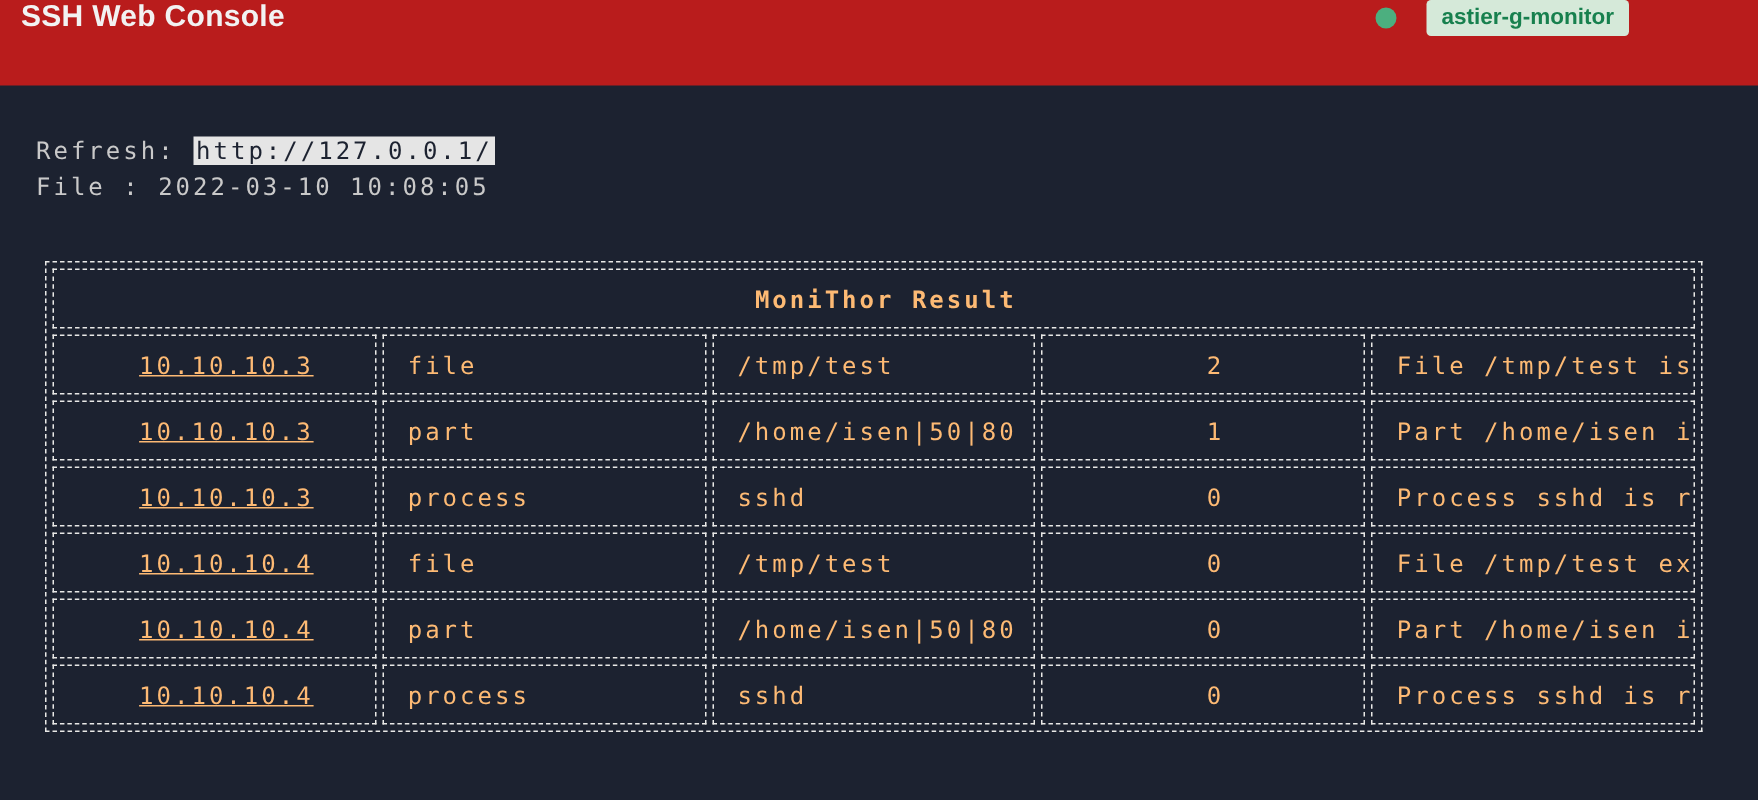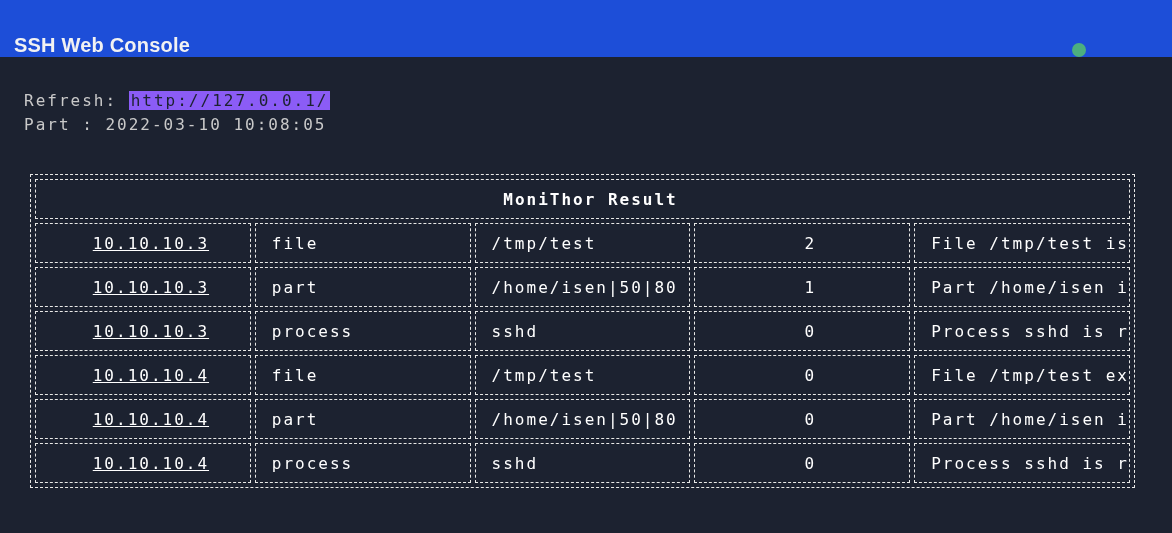--- a/index.html
+++ b/index.html
@@ -6,23 +6,23 @@
   html, body {
     width: 1172px; height: 533px;
     background: #1c2230;
     font-family: "DejaVu Sans Mono", monospace;
     overflow: hidden;
   }
 
   
   .header {
     height: 57px;
-    background: #1d4ed8;
+    background: #b91c1c;
     display: flex;
-    align-items: flex-end;
+    align-items: flex-start;
     padding: 0 0 0 14px;
   }
   .header-title {
     color: #f2f2f2;
     font-family: "Liberation Sans", sans-serif;
     font-weight: bold;
     font-size: 20px;
     letter-spacing: 0.2px;
   }
   .header-right {
@@ -50,38 +50,38 @@
 
   
   .info {
     margin: 32px 0 0 24px;
     color: #c9c9c9;
     font-size: 16px;
     letter-spacing: 2px;
     line-height: 24px;
   }
   .refresh-url {
-    background: #8b5cf6;
+    background: #e5e5e5;
     color: #1c2230;
     text-decoration: none;
     padding: 0 2px;
   }
 
   
   .monitor-table {
     margin: 37px 0 0 30px;
     width: 1105px;
     border: 1px dashed #e9e9e7;
     border-collapse: separate;
     border-spacing: 4px;
     table-layout: fixed;
   }
   .monitor-table td {
     border: 1px dashed #e9e9e7;
-    color: #ffffff;
+    color: #fdba74;
     font-size: 16px;
     letter-spacing: 2px;
     height: 40px;
     vertical-align: middle;
     white-space: nowrap;
     overflow: hidden;
     padding-left: 16px;
   }
   .title-cell {
     text-align: center;
@@ -94,26 +94,27 @@
   .col-status { width: 42px;  text-align: center; }
   .col-msg    { padding-left: 16px; }
 </style>
 </head>
 <body>
 
 <div class="header">
   <span class="header-title">SSH Web Console</span>
   <div class="header-right">
     <span class="status-dot"></span>
+    <span class="host-badge">astier-g-monitor</span>
   </div>
 </div>
 
 <div class="info">
   <div><span>Refresh:</span> <a href="#" class="refresh-url">http://127.0.0.1/</a></div>
-  <div><span>Part :</span> <span>2022-03-10 10:08:05</span></div>
+  <div><span>File :</span> <span>2022-03-10 10:08:05</span></div>
 </div>
 
 <table class="monitor-table">
   <tbody>
     <tr>
       <td class="title-cell" colspan="5">MoniThor Result</td>
     </tr>
 
   <tr>
     <td class="col-host">10.10.10.3</td>

